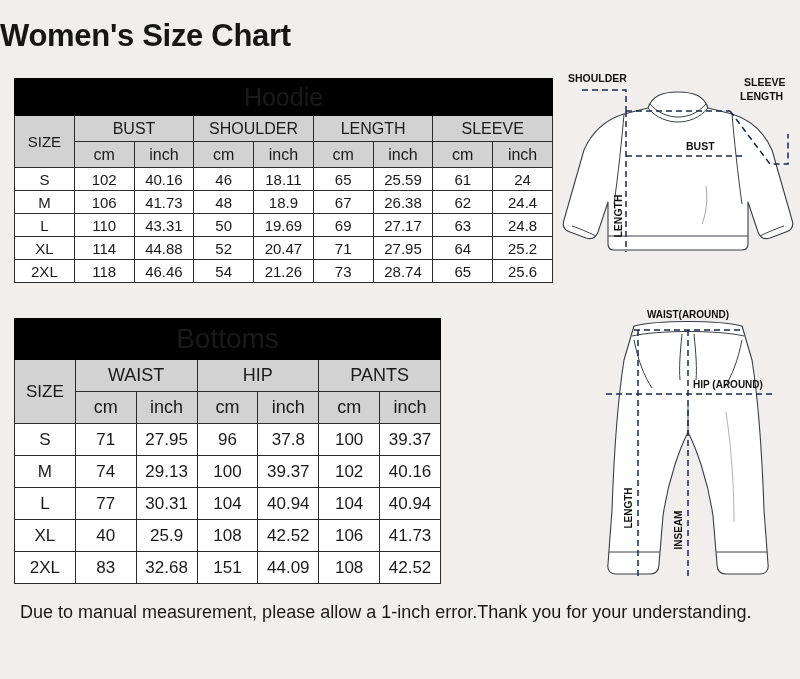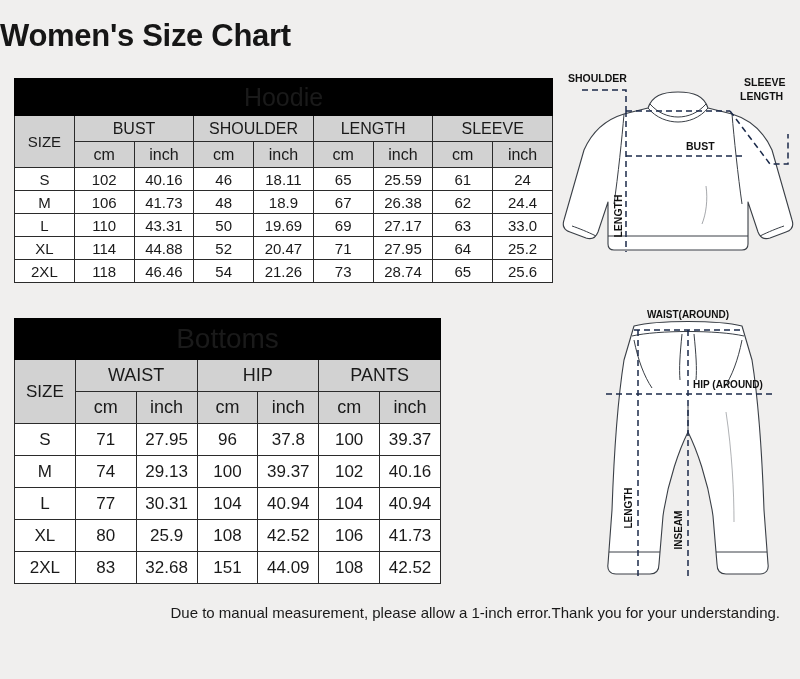--- a/index.html
+++ b/index.html
@@ -93,22 +93,22 @@
   .meas-line { stroke: #1b2a4a; stroke-width: 1.5; stroke-dasharray: 6 4; fill: none; }
   .meas-label { font-family: "Liberation Sans", sans-serif; font-size: 10.5px; font-weight: bold; fill: #111111; }
   .meas-label-sm { font-family: "Liberation Sans", sans-serif; font-size: 10px; font-weight: bold; fill: #111111; }
 
   
   .footer-note {
     position: absolute;
     left: 20px;
     top: 600px;
     width: 760px;
-    text-align: right;
-    font-size: 15px;
+    text-align: left;
+    font-size: 18px;
     line-height: 25px;
     color: #1a1a1a;
   }
   .footer-note div { white-space: nowrap; }
 </style>
 </head>
 <body>
 
 <div class="page-title">Women's Size Chart</div>
 
@@ -159,21 +159,21 @@
     </tr>
     <tr class="r-data">
       <td class="c-size">L</td>
       <td>110</td>
       <td>43.31</td>
       <td>50</td>
       <td>19.69</td>
       <td>69</td>
       <td>27.17</td>
       <td>63</td>
-      <td>33.0</td>
+      <td>24.8</td>
     </tr>
     <tr class="r-data">
       <td class="c-size">XL</td>
       <td>114</td>
       <td>44.88</td>
       <td>52</td>
       <td>20.47</td>
       <td>71</td>
       <td>27.95</td>
       <td>64</td>
@@ -235,21 +235,21 @@
       <td class="c-size">L</td>
       <td>77</td>
       <td>30.31</td>
       <td>104</td>
       <td>40.94</td>
       <td>104</td>
       <td>40.94</td>
     </tr>
     <tr class="r-data">
       <td class="c-size">XL</td>
-      <td>80</td>
+      <td>40</td>
       <td>25.9</td>
       <td>108</td>
       <td>42.52</td>
       <td>106</td>
       <td>41.73</td>
     </tr>
     <tr class="r-data">
       <td class="c-size">2XL</td>
       <td>83</td>
       <td>32.68</td>

